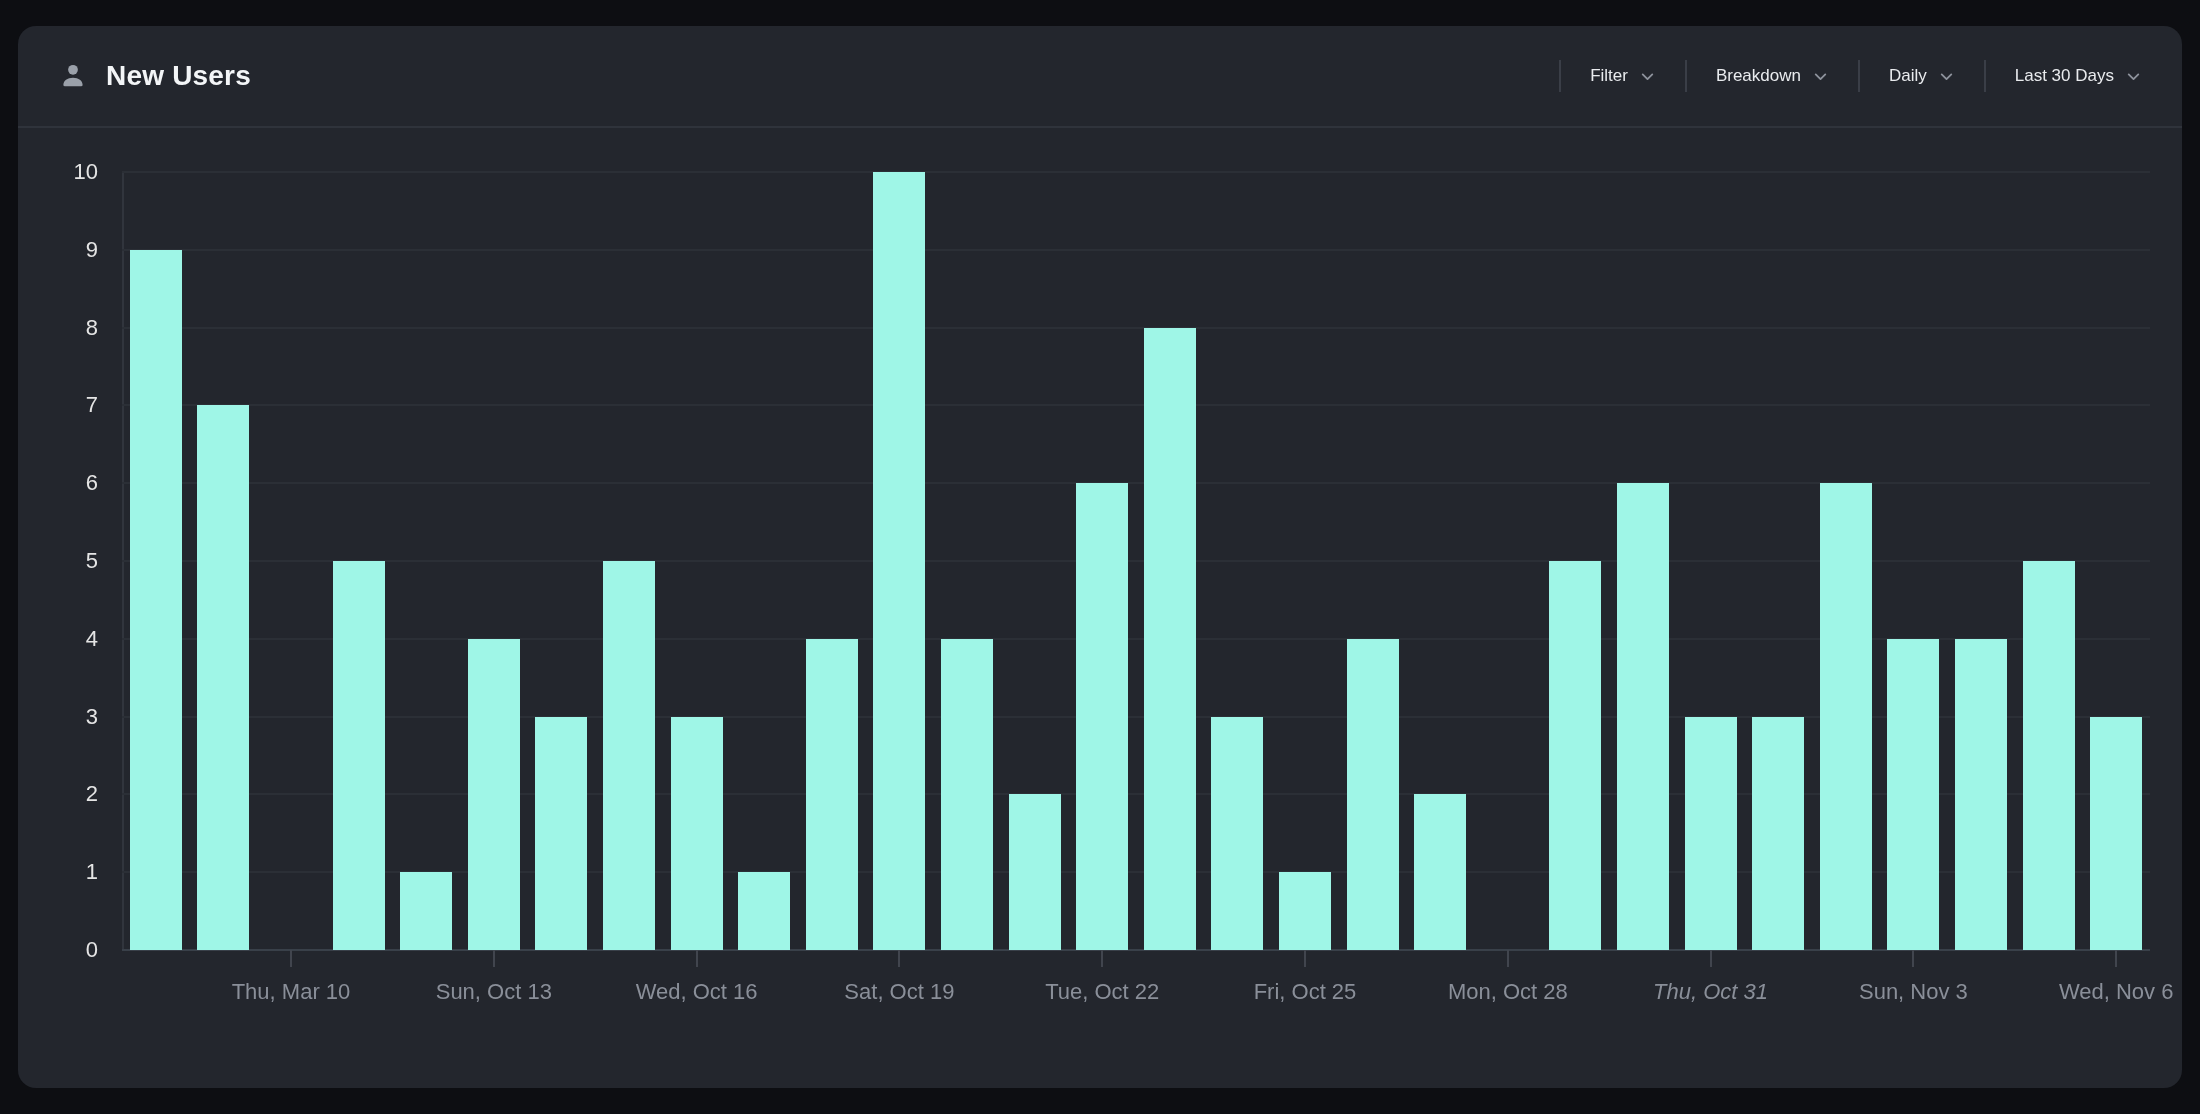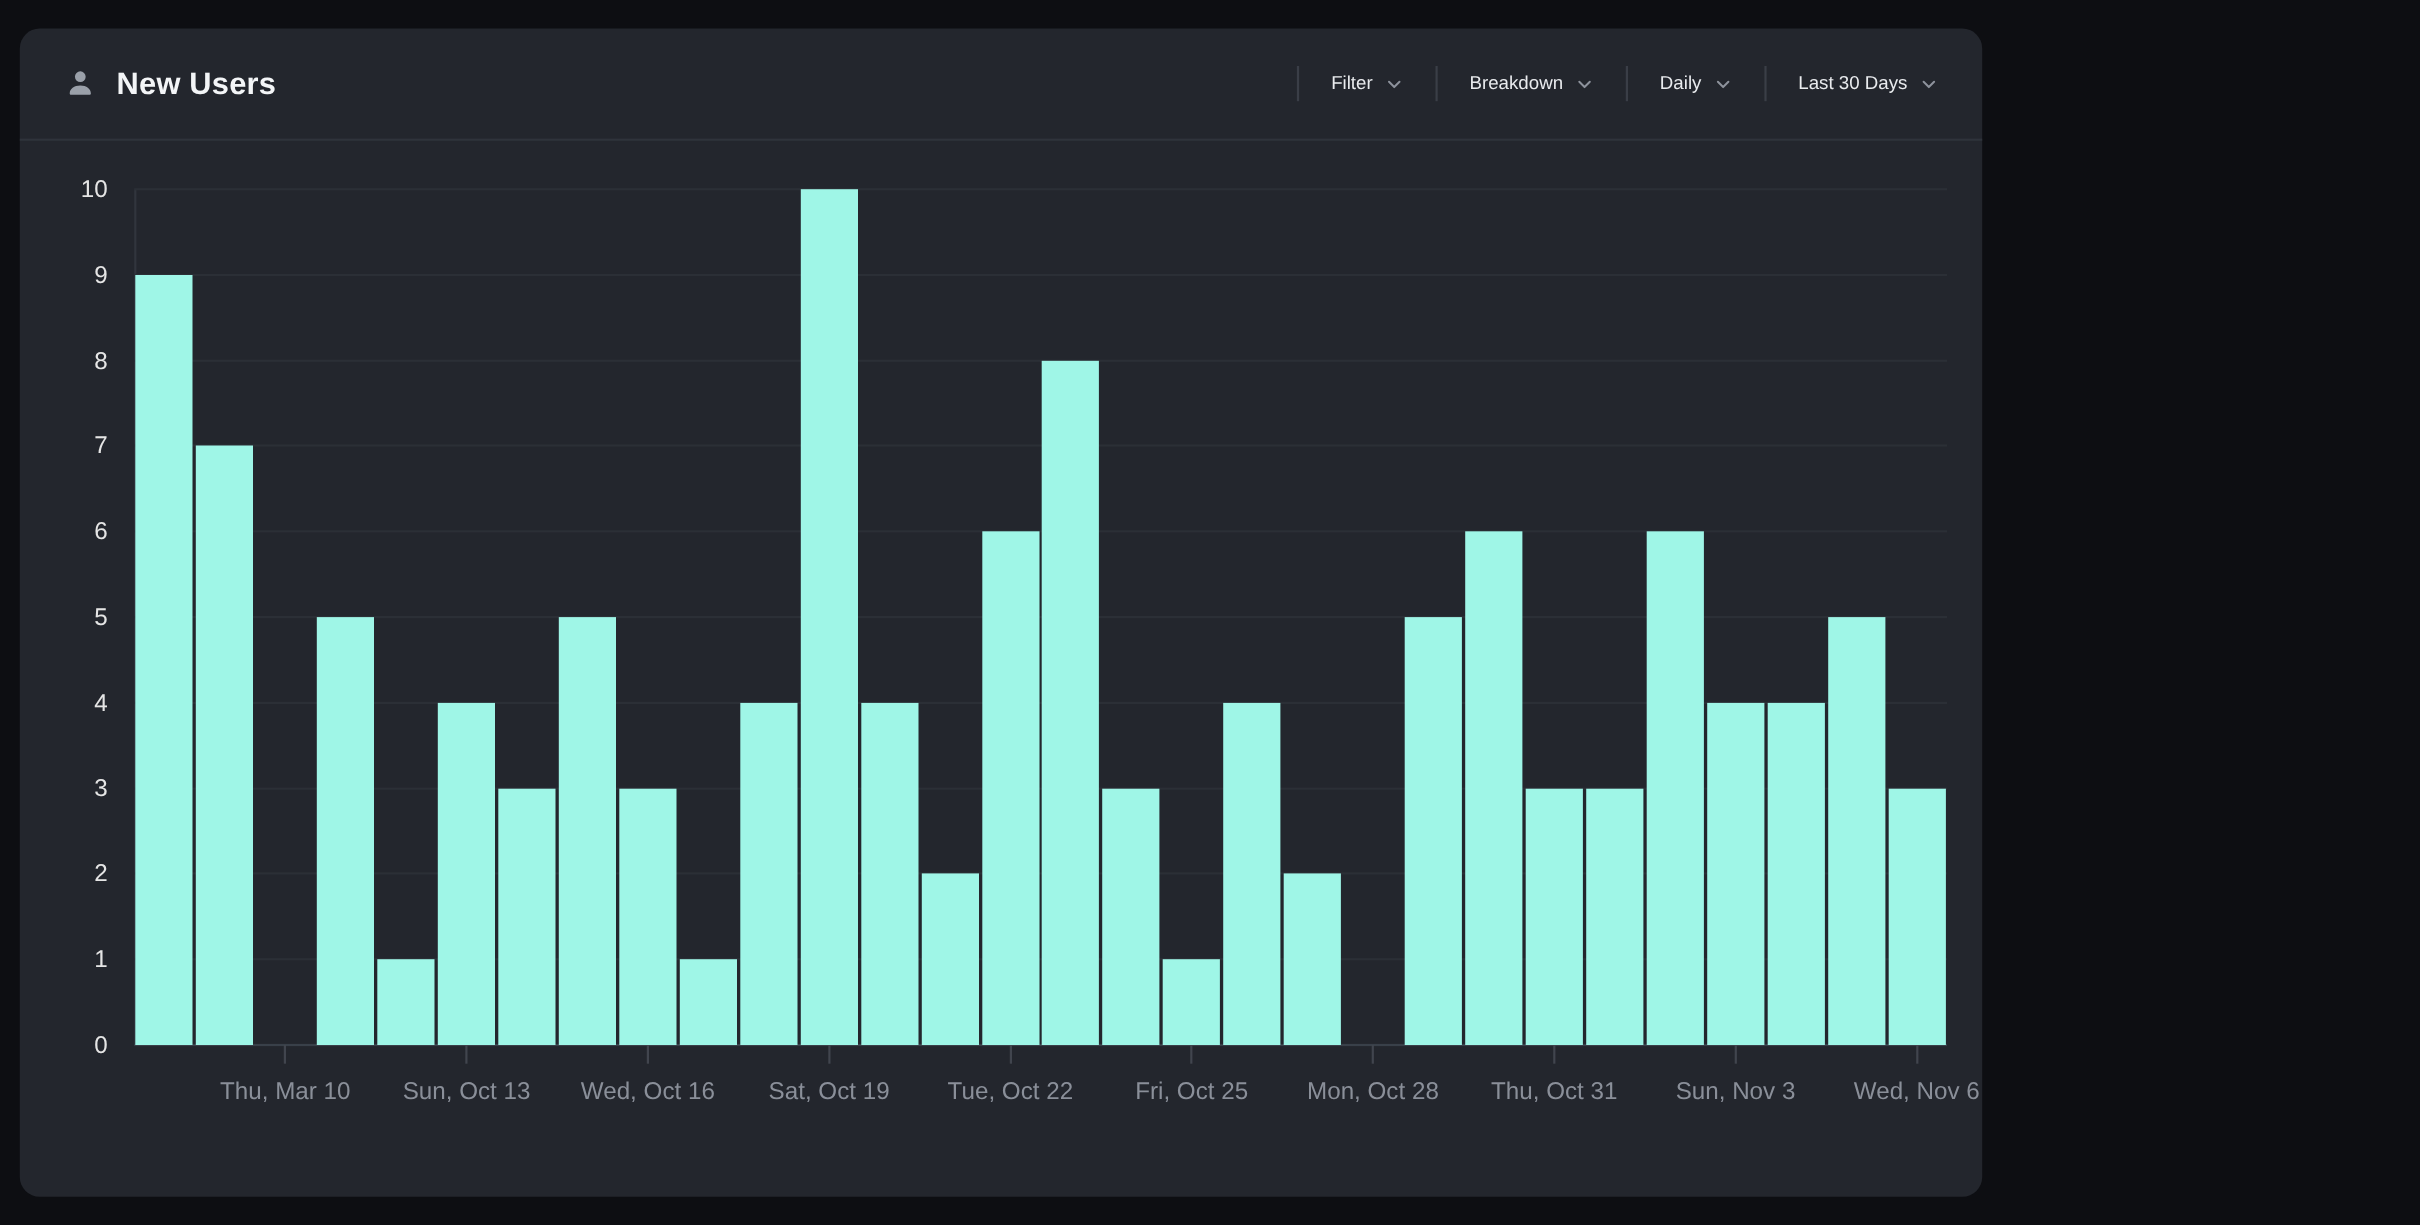--- a/index.html
+++ b/index.html
@@ -19,21 +19,21 @@
   html,body{width:2200px;height:1114px;}
   body{
     background:var(--c-page);
     font-family:"Liberation Sans", sans-serif;
     position:relative;
     overflow:hidden;
   }
   .card{
     position:absolute;
     left:18px; top:26px;
-    width:1784px; height:1062px;
+    width:2164px; height:1062px;
     background:var(--c-card);
     border-radius:18px;
   }
   
   .card-header{
     height:102px;
     display:flex;
     align-items:center;
     justify-content:space-between;
     padding:0 34px 0 40px;
@@ -208,21 +208,21 @@
       <div class="xtick" style="left: 58.3333%;"></div>
       <div class="xlabel" style="left: 58.3333%;">Fri, Oct 25</div>
       <div class="bar" style="left: 61.6667%; height: 40%;"></div>
       <div class="bar" style="left: 65%; height: 20%;"></div>
       <div class="xtick" style="left: 68.3333%;"></div>
       <div class="xlabel" style="left: 68.3333%;">Mon, Oct 28</div>
       <div class="bar" style="left: 71.6667%; height: 50%;"></div>
       <div class="bar" style="left: 75%; height: 60%;"></div>
       <div class="bar" style="left: 78.3333%; height: 30%;"></div>
       <div class="xtick" style="left: 78.3333%;"></div>
-      <div class="xlabel" style="left: 78.3333%;">Thu, Oct 31</div>
+      <div class="xlabel" style="left: 78.3333%; font-style: italic;">Thu, Oct 31</div>
       <div class="bar" style="left: 81.6667%; height: 30%;"></div>
       <div class="bar" style="left: 85%; height: 60%;"></div>
       <div class="bar" style="left: 88.3333%; height: 40%;"></div>
       <div class="xtick" style="left: 88.3333%;"></div>
       <div class="xlabel" style="left: 88.3333%;">Sun, Nov 3</div>
       <div class="bar" style="left: 91.6667%; height: 40%;"></div>
       <div class="bar" style="left: 95%; height: 50%;"></div>
       <div class="bar" style="left: 98.3333%; height: 30%;"></div>
       <div class="xtick" style="left: 98.3333%;"></div>
       <div class="xlabel" style="left: 98.3333%;">Wed, Nov 6</div>

